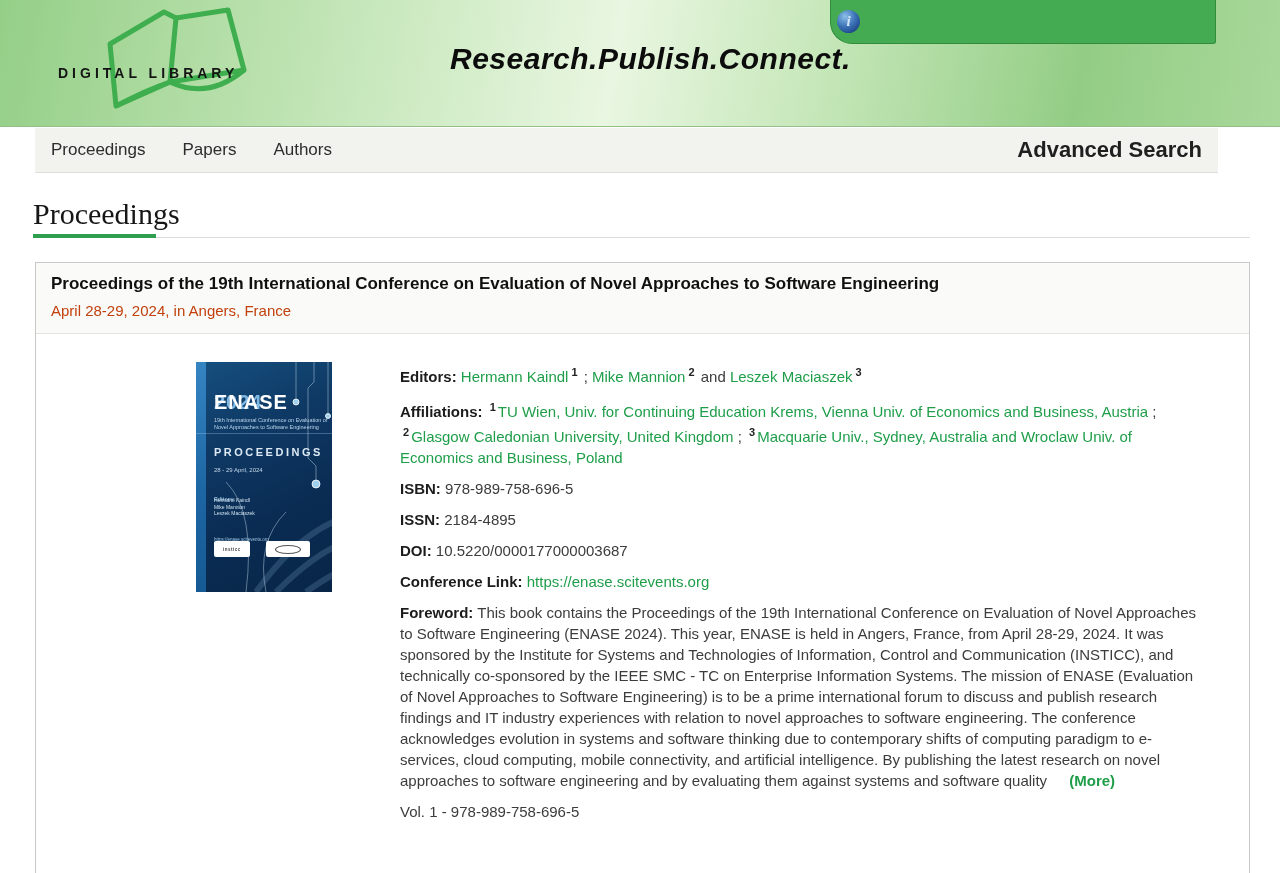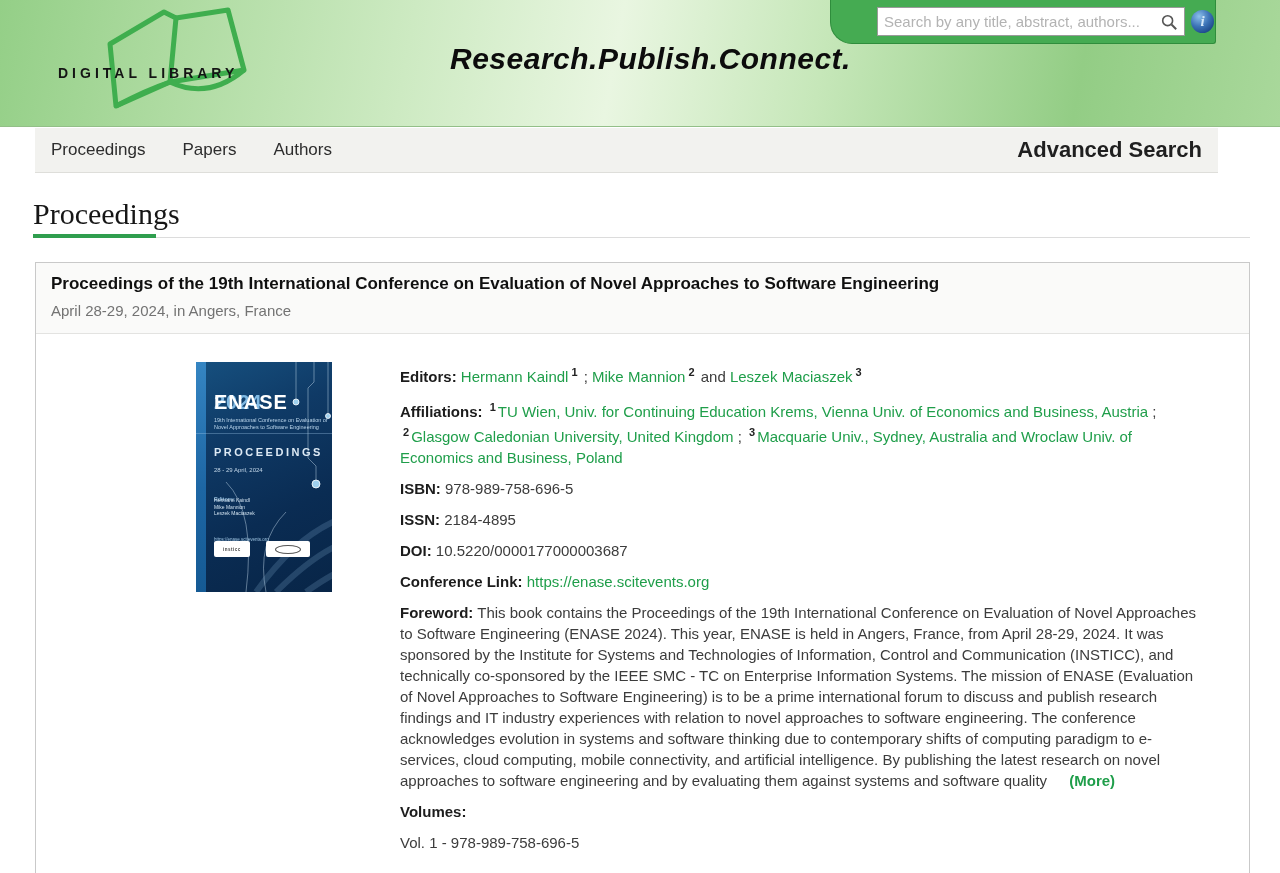--- a/index.html
+++ b/index.html
@@ -49,21 +49,21 @@
   .pagehead { position:absolute; left:33px; top:197px; font-family:"Liberation Serif", serif;
     font-size:30px; color:#161616; }
   .rule { position:absolute; left:33px; top:237px; width:1217px; height:1px; background:#dcdcdc; }
   .rule-green { position:absolute; left:33px; top:234px; width:123px; height:4px; background:#2f9e4e; }
 
   
   .card { position:absolute; left:35px; top:262px; width:1215px; height:620px;
     border:1px solid #c9c9c9; background:#fff; }
   .card-head { background:#fafaf9; border-bottom:1px solid #e3e3e1; padding:11px 15px 14px; }
   .card-title { font-size:17px; font-weight:bold; color:#101010; }
-  .card-date { font-size:15px; color:#737373; margin-top:8px; }
+  .card-date { font-size:15px; color:#c2410c; margin-top:8px; }
   .card-body { position:relative; padding:28px 42px 20px 364px; font-size:15px;
     line-height:21px; color:#3c3c3c; }
   .row { margin-bottom:10px; }
   .lbl { font-weight:bold; color:#1c1c1c; }
   a.glink, .glink { color:#1f9e4a; text-decoration:none; cursor:pointer; }
   sup.s { font-size:11px; font-weight:bold; color:#222; margin:0 2px 0 3px; }
   .more { font-weight:bold; margin-left:18px; }
 
   
   .cover { position:absolute; left:160px; top:28px; width:136px; height:230px;
@@ -100,27 +100,20 @@
         <path d="M100 14 L152 6 L168 66 L94 78"></path>
         <path d="M40 102 Q70 86 94 78 Q132 96 168 66"></path>
       </g>
     </svg>
     <div class="brand-sub">DIGITAL LIBRARY</div>
   </div>
 
   <div class="tagline">Research.Publish.Connect.</div>
 
   <div class="searchbox">
-    <div class="searchfield">
-      <input type="text" value="" placeholder="Search by any title, abstract, authors..." style="">
-      <svg class="mag" viewBox="0 0 20 20">
-        <circle cx="8.5" cy="8.5" r="5.5" fill="none" stroke="#555" stroke-width="1.8"></circle>
-        <line x1="12.8" y1="12.8" x2="18" y2="18" stroke="#555" stroke-width="2.2"></line>
-      </svg>
-    </div>
     <div class="info">i</div>
   </div>
 </div>
 
 <div class="nav">
   <span class="nav-item">Proceedings</span>
   <span class="nav-item">Papers</span>
   <span class="nav-item">Authors</span>
   <span class="adv">Advanced Search</span>
 </div>
@@ -211,20 +204,17 @@
       <a class="glink">https://enase.scitevents.org</a>
     </p>
 
     <p class="row">
       <span class="lbl">Foreword:</span>
       <span>This book contains the Proceedings of the 19th International Conference on Evaluation of Novel Approaches to Software Engineering (ENASE 2024). This year, ENASE is held in Angers, France, from April 28-29, 2024. It was sponsored by the Institute for Systems and Technologies of Information, Control and Communication (INSTICC), and technically co-sponsored by the IEEE SMC - TC on Enterprise Information Systems. The mission of ENASE (Evaluation of Novel Approaches to Software Engineering) is to be a prime international forum to discuss and publish research findings and IT industry experiences with relation to novel approaches to software engineering. The conference acknowledges evolution in systems and software thinking due to contemporary shifts of computing paradigm to e-services, cloud computing, mobile connectivity, and artificial intelligence. By publishing the latest research on novel approaches to software engineering and by evaluating them against systems and software quality</span>
       <a class="glink more">(More)</a>
     </p>
 
     <p class="row">
-      <span class="lbl">Volumes:</span>
-    </p>
-    <p class="row">
       <span>Vol. 1 - 978-989-758-696-5</span>
     </p>
 
   </div>
 </div>
 
 </body></html>

